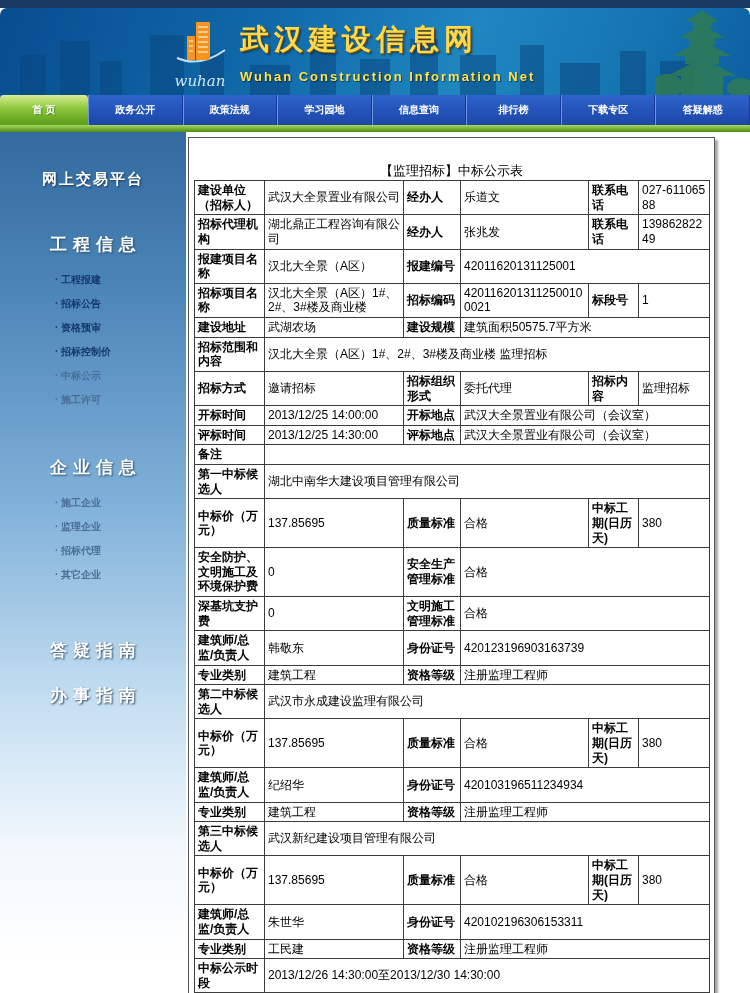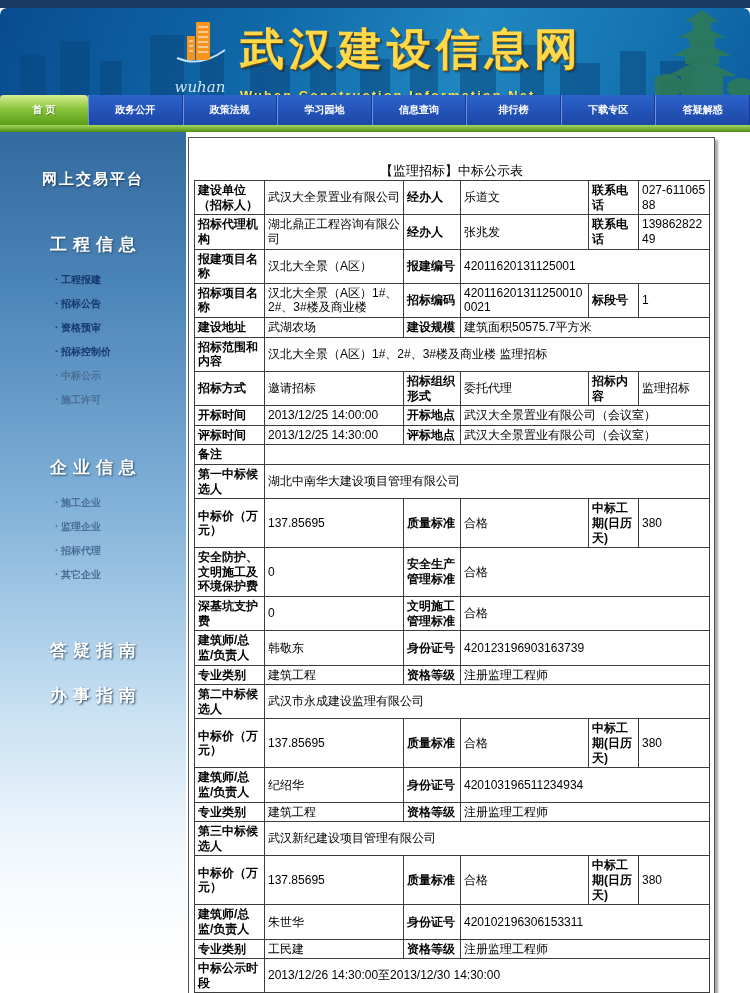--- a/index.html
+++ b/index.html
@@ -7,23 +7,23 @@
   body { font-family: "Liberation Sans","DejaVu Sans",sans-serif; position:relative; }
 
   
   .topbar { height:8px; background:#1b3a63; }
   .banner { height:87px; position:relative; overflow:hidden;
     background:linear-gradient(110deg,#084c90 0%,#1069a8 35%,#1f86c0 62%,#1473b0 85%,#0d5fa0 100%);
     border-radius:7px 7px 0 0; }
   .skyline { position:absolute; left:0; bottom:0; width:100%; height:70px; opacity:.55; }
   .pagoda { position:absolute; right:0; top:0; height:87px; }
   .logo-block { position:absolute; left:160px; top:12px; width:80px; text-align:center; }
-  .logo-script { font-family:"DejaVu Serif",serif; font-style:italic; font-size:15px; color:#cfe7f7; margin-top:8px; }
+  .logo-script { font-family:"DejaVu Serif",serif; font-style:italic; font-size:15px; color:#cfe7f7; margin-top:2px; }
   .title-block { position:absolute; left:240px; top:12px; }
-  .site-title { font-size:44px; font-weight:bold; letter-spacing:5px; color:#ffd94a;
+  .site-title { font-size:29px; font-weight:bold; letter-spacing:5px; color:#ffd94a;
     text-shadow:1px 1px 0 #7a4a00, 2px 2px 2px rgba(0,0,0,.45); }
   .site-sub { margin-top:9px; font-size:13px; font-weight:bold; letter-spacing:2px; color:#ffe24a;
     text-shadow:1px 1px 1px rgba(0,0,0,.5); }
 
   
   .nav { height:30px; display:flex; background:linear-gradient(180deg,#2d63cc 0%,#1c46a6 100%); }
   .nav .tab { flex:1; display:flex; align-items:center; justify-content:center;
     color:#fff; font-size:10px; font-weight:bold; cursor:pointer;
     border-left:1px solid #6f93dd; border-right:1px solid #16399a; }
   .nav .tab.active { flex:0 0 88px; border:none; border-radius:4px 4px 0 0;

